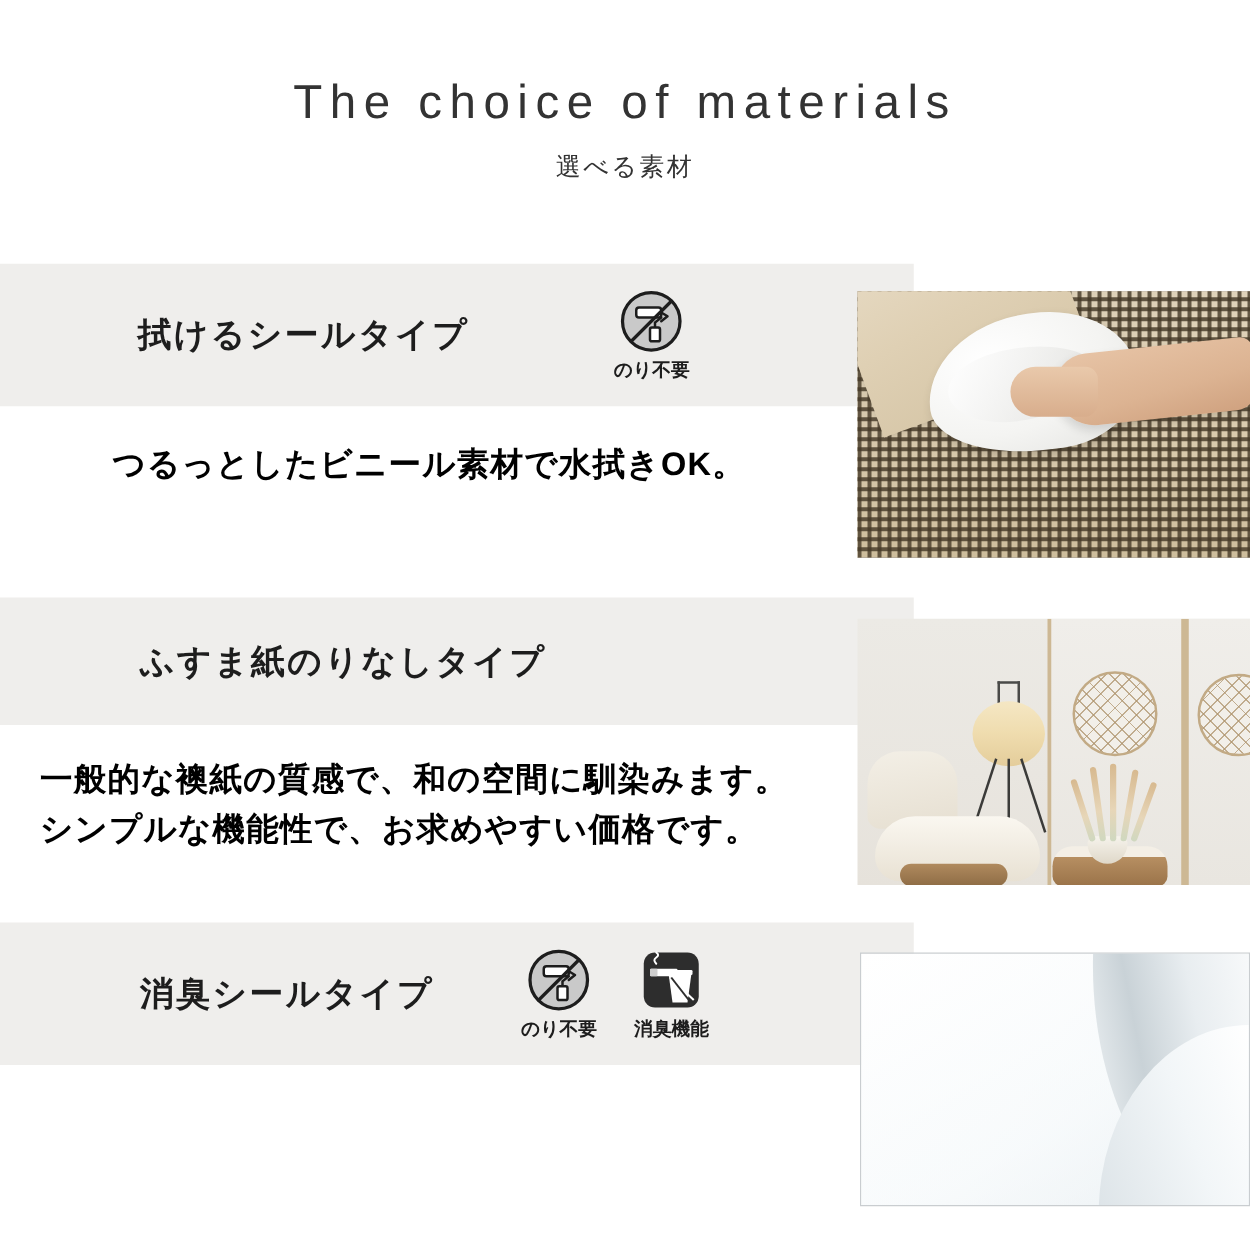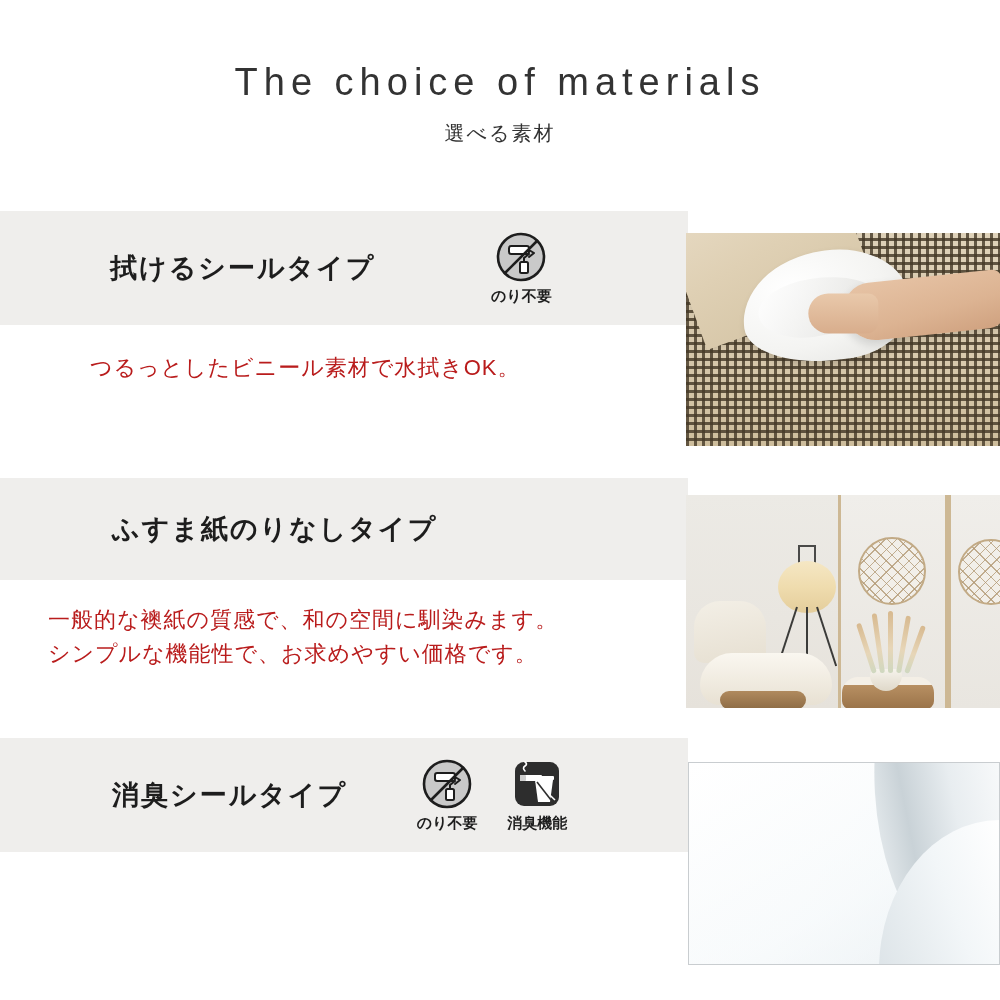--- a/index.html
+++ b/index.html
@@ -51,20 +51,21 @@
   .section {
     position: absolute;
     left: 0;
     width: 1000px;
   }
   .band {
     position: absolute;
     left: 0;
     width: 688px;
     background: #efeeec;
+    padding-left: 43px;
   }
   .band-inner {
     position: absolute;
     left: 0;
     top: 0;
     width: 688px;
     height: 100%;
     display: flex;
     align-items: center;
   }
@@ -96,23 +97,23 @@
     white-space: nowrap;
   }
   .badge-glyph {
     width: 52px;
     height: 52px;
     display: block;
   }
 
   .body-text {
     position: absolute;
-    font-size: 22px;
-    font-weight: 400;
-    color: #b91c1c;
+    font-size: 26px;
+    font-weight: 700;
+    color: #000000;
     letter-spacing: 1px;
     line-height: 1.55;
     white-space: pre-line;
   }
 
   
   .photo {
     position: absolute;
     overflow: hidden;
   }
@@ -321,21 +322,21 @@
       <div class="hand"></div>
     </div>
   </div>
 
   <div class="section" style="top:478px;height:220px;">
     <div class="band" style="top:0;height:102px;">
       <div class="band-inner">
         <div class="band-title" style="margin-left:112px;">ふすま紙のりなしタイプ</div>
       </div>
     </div>
-    <div class="body-text" style="left:32px;top:125px;width:650px;margin-left:16px;">一般的な襖紙の質感で、和の空間に馴染みます。
+    <div class="body-text" style="left:32px;top:125px;width:650px;">一般的な襖紙の質感で、和の空間に馴染みます。
 シンプルな機能性で、お求めやすい価格です。</div>
 
     <div class="photo photo-room" style="left:686px;top:17px;width:314px;height:213px;">
       <div class="room-panel" style="left:152px;width:104px;"></div>
       <div class="room-panel" style="left:262px;width:58px;"></div>
       <div class="room-circle" style="left:172px;top:42px;width:64px;height:64px;"></div>
       <div class="room-circle" style="left:272px;top:44px;width:62px;height:62px;"></div>
 
       <div class="lamp-top" style="left:112px;top:50px;width:14px;height:18px;"></div>
       <div class="lamp-shade" style="left:92px;top:66px;width:58px;height:52px;"></div>

